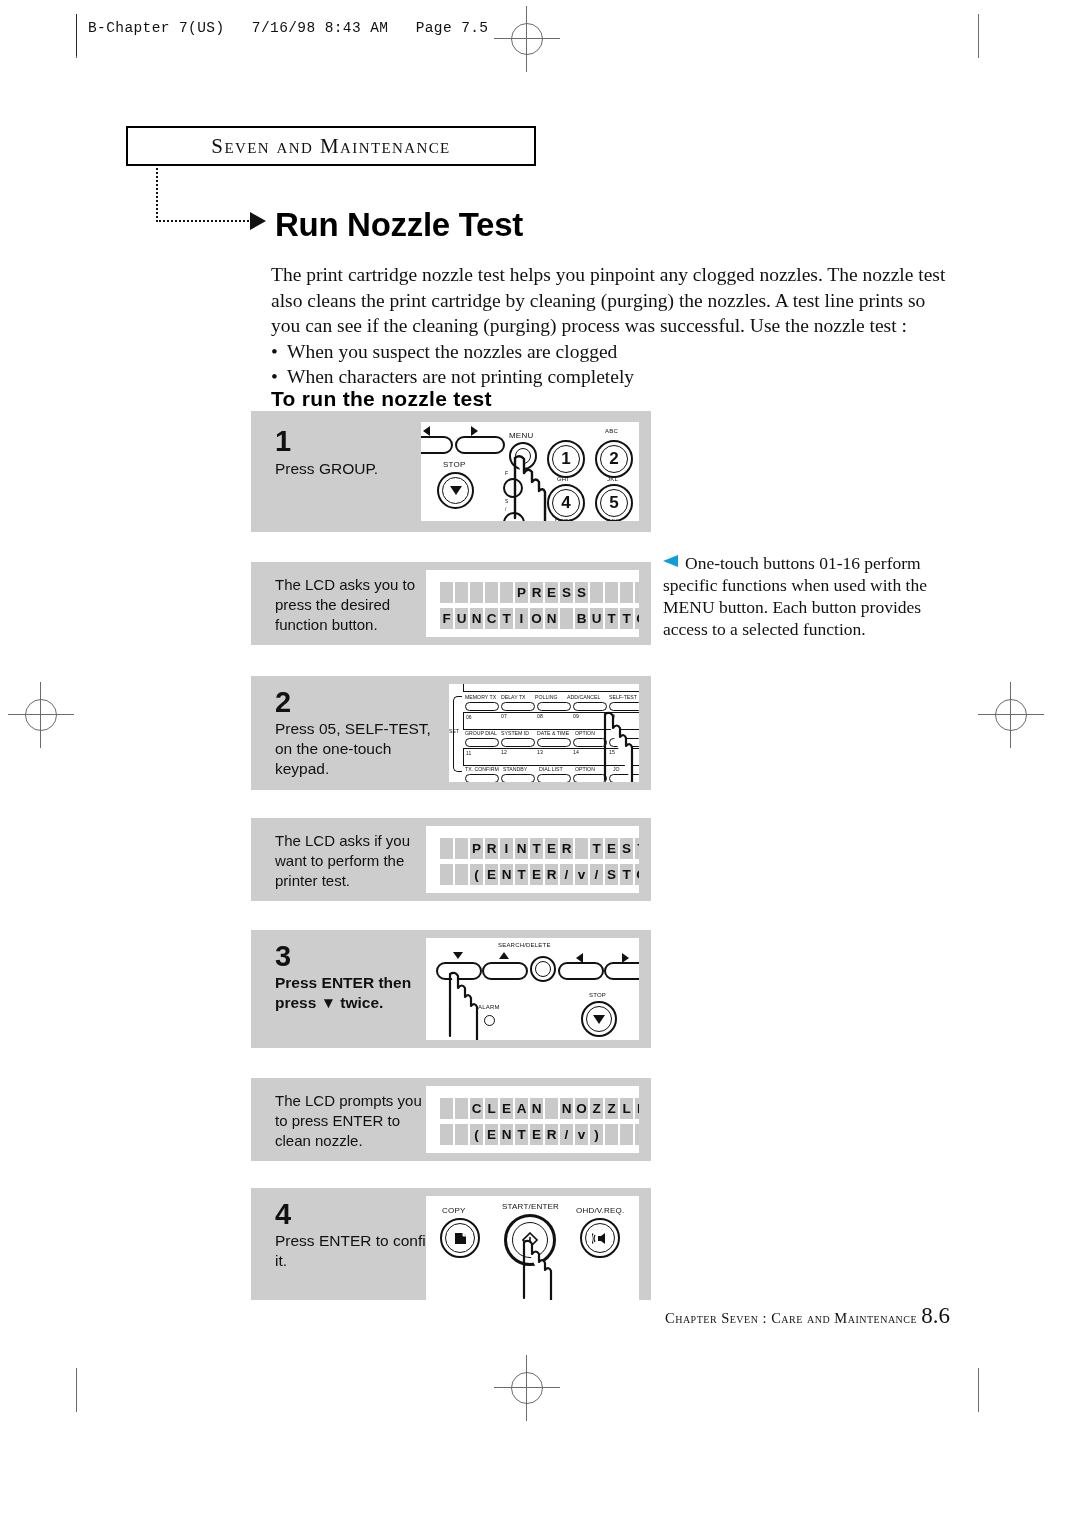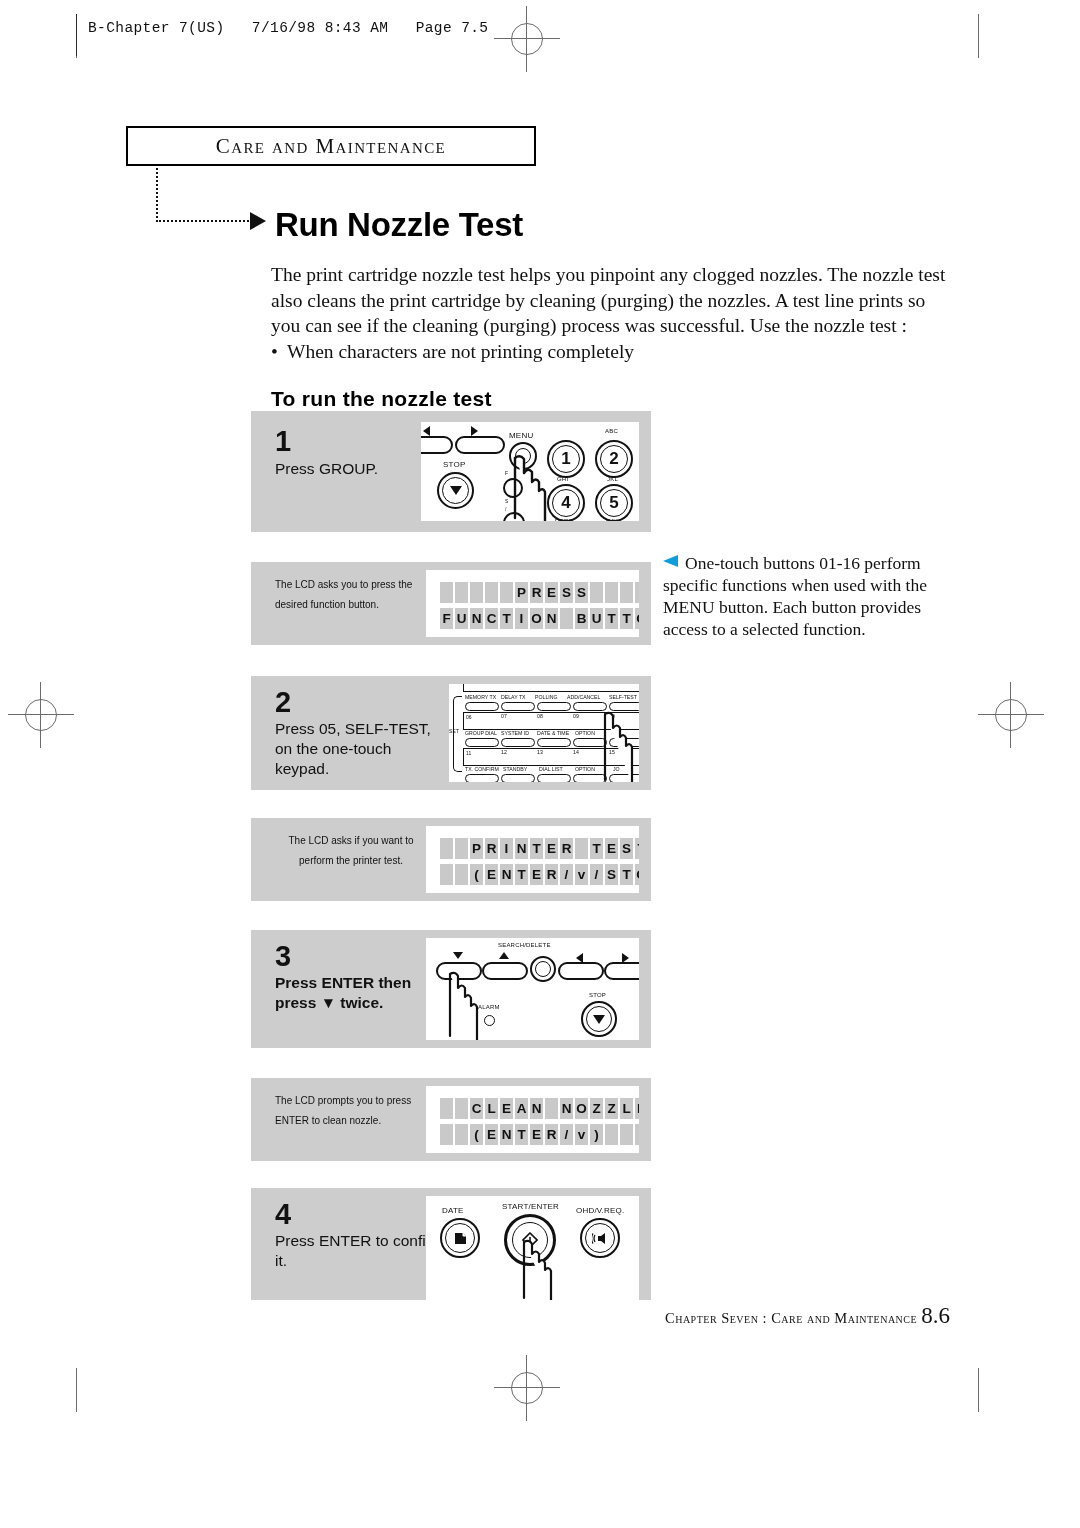--- a/index.html
+++ b/index.html
@@ -73,21 +73,21 @@
   .panel .inner{position:absolute;background:#ffffff;overflow:hidden;}
   .stepnum{
     position:absolute;font-family:"Liberation Sans", sans-serif;font-weight:bold;
     font-size:29px;color:#111;line-height:1;
   }
   .steptext{
     position:absolute;font-family:"Liberation Sans", sans-serif;font-size:15.5px;
     line-height:20px;color:#111;
   }
   .lcdtext{
-    position:absolute;font-family:"Liberation Sans", sans-serif;font-size:10px;
+    position:absolute;font-family:"Liberation Sans", sans-serif;font-size:15px;
     line-height:20px;color:#111;
   }
 
   
   .lcd{position:absolute;display:flex;flex-direction:column;gap:5px;}
   .lcd-row{display:flex;gap:2px;}
   .cell{
     width:13px;height:21px;background:#c9c9c9;
     font-family:"Liberation Sans", sans-serif;font-size:13.5px;font-weight:bold;
     color:#111;display:flex;align-items:center;justify-content:center;
@@ -170,31 +170,32 @@
   <div class="reg" style="left:494px;top:1355px;">
     <div class="vl"></div>
       <div class="hl"></div>
       <div class="ring"></div>
   </div>
 
   <div class="runhead-rule"></div>
   <div class="runhead">B-Chapter 7(US)   7/16/98 8:43 AM   Page 7.5</div>
 
   <div class="chapbox">
-    <span class="sc">Care and Maintenance</span>
+    <span class="sc">Seven and Maintenance</span>
   </div>
   <div class="elbow-v"></div>
   <div class="elbow-h"></div>
   <div class="elbow-arrow"></div>
 
   <div class="h1">Run Nozzle Test</div>
 
   <div class="intro">
     <p>The print cartridge nozzle test helps you pinpoint any clogged nozzles. The nozzle test also cleans the print cartridge by cleaning (purging) the nozzles. A test line prints so you can see if the cleaning (purging) process was successful. Use the nozzle test :</p>
     <ul class="bullets">
+      <li>When you suspect the nozzles are clogged</li>
       <li>When characters are not printing completely</li>
     </ul>
   </div>
 
   <div class="h2">To run the nozzle test</div>
 
   <div class="panel" style="left:251px;top:411px;width:400px;height:121px;">
     <div class="stepnum" style="left:24px;top:16px;">1</div>
     <div class="steptext" style="left:24px;top:48px;width:160px;">Press GROUP.</div>
     <div class="inner" style="left:170px;top:11px;width:218px;height:99px;">
@@ -356,21 +357,21 @@
           <div class="obtn" style="left:146px;top:90px;width:32px;"></div>
         </div>
 
         <svg class="finger" style="left:150px;top:26px;" width="48" height="74" viewBox="0 0 48 74">
           <path d="M6 4 L6 70 M6 4 q5 -3 8 2 l0 12 q4 -5 7 0 l0 9 q4 -4 6 1 l0 8 q4 -4 6 1 l0 37" fill="#fff" stroke="#111" stroke-width="2.2" stroke-linejoin="round" stroke-linecap="round"></path>
         </svg>
       </div>
     </div>
   </div>
 
-  <div class="panel" style="left:251px;top:818px;width:400px;height:83px;text-align:center;">
+  <div class="panel" style="left:251px;top:818px;width:400px;height:83px;">
     <div class="lcdtext" style="left:24px;top:13px;width:152px;">The LCD asks if you want to perform the printer test.</div>
     <div class="inner" style="left:175px;top:8px;width:213px;height:67px;">
       <div class="lcd" style="left:14px;top:12px;">
           <div class="lcd-row">
             <div class="cell blank">&nbsp;</div>
             <div class="cell blank">&nbsp;</div>
             <div class="cell">P</div>
             <div class="cell">R</div>
             <div class="cell">I</div>
             <div class="cell">N</div>
@@ -476,21 +477,21 @@
           </div>
         </div>
     </div>
   </div>
 
   <div class="panel" style="left:251px;top:1188px;width:400px;height:112px;">
     <div class="stepnum" style="left:24px;top:12px;">4</div>
     <div class="steptext" style="left:24px;top:43px;width:180px;">Press ENTER to confirm it.</div>
     <div class="inner" style="left:175px;top:8px;width:213px;height:104px;">
       <div class="ill">
-        <div class="lbl" style="left:16px;top:10px;">DATE</div>
+        <div class="lbl" style="left:16px;top:10px;">COPY</div>
         <div class="ckey" style="left:14px;top:22px;width:36px;height:36px;">
           <div class="inner-ring"></div>
           <svg width="13" height="13" viewBox="0 0 13 13">
             <path d="M1 1 h8 l3 3 v8 h-11 z" fill="#111"></path>
             <path d="M9 1 v3 h3" fill="#fff" stroke="#fff" stroke-width="1"></path>
           </svg>
         </div>
         <div class="lbl" style="left:76px;top:6px;">START/ENTER</div>
         <div class="ckey" style="left:78px;top:18px;width:46px;height:46px;border-width:3px;">
           <div class="inner-ring" style="inset:5px;"></div>

